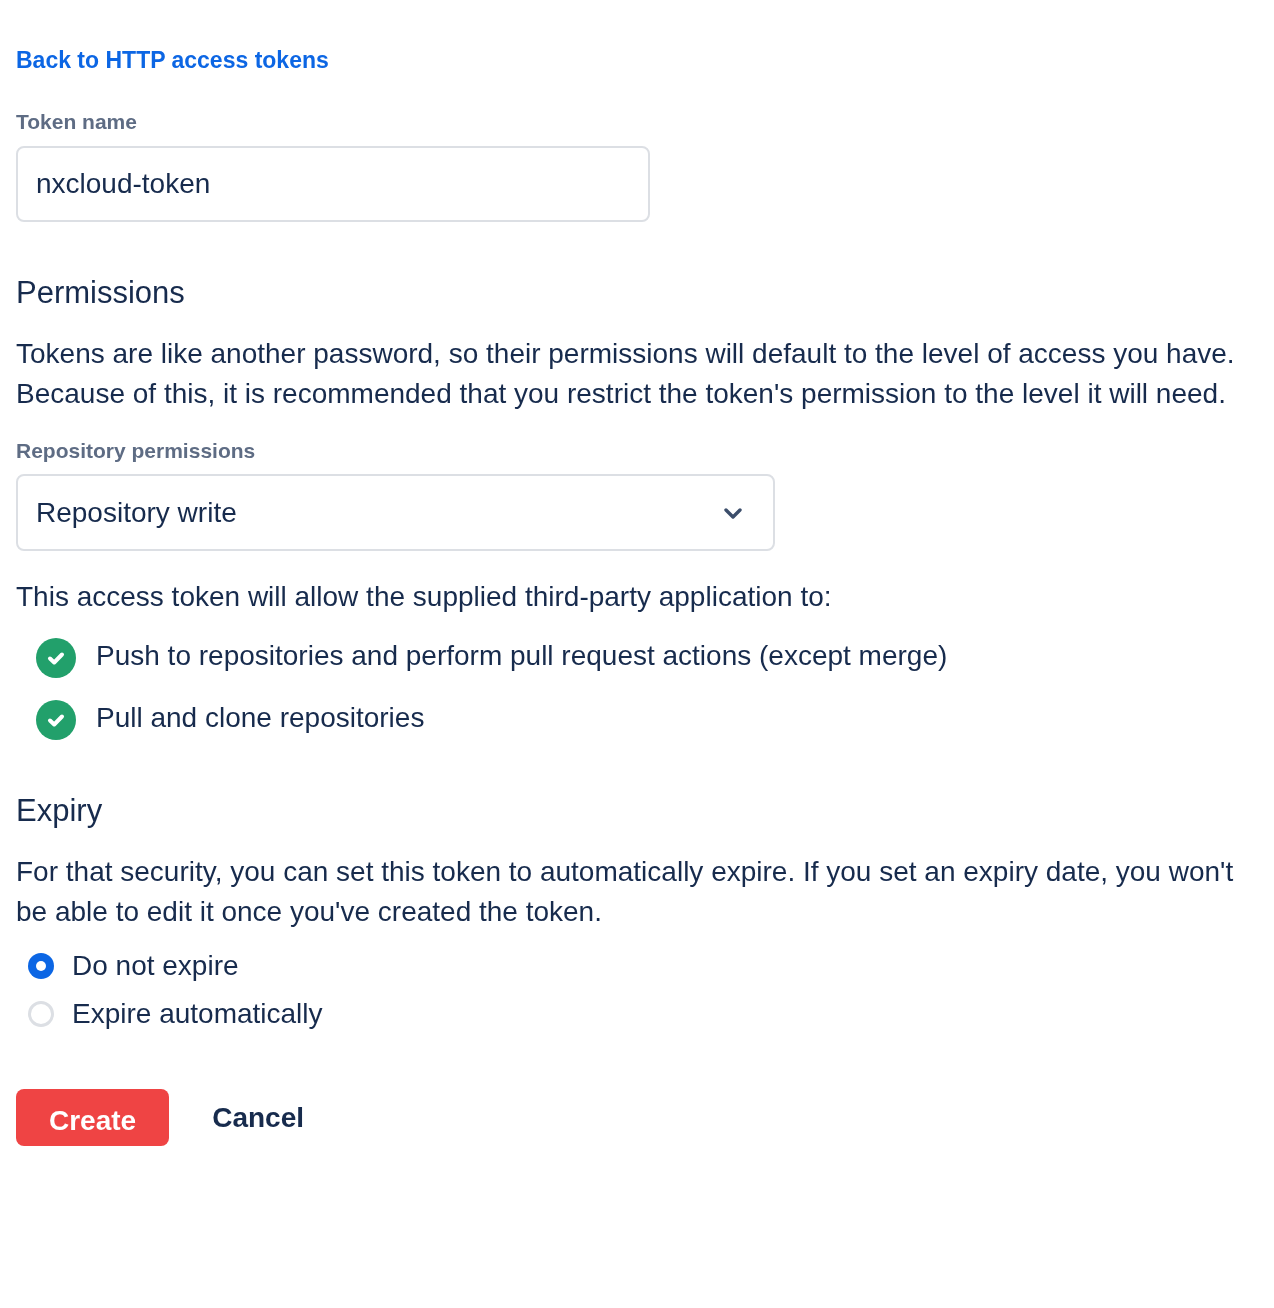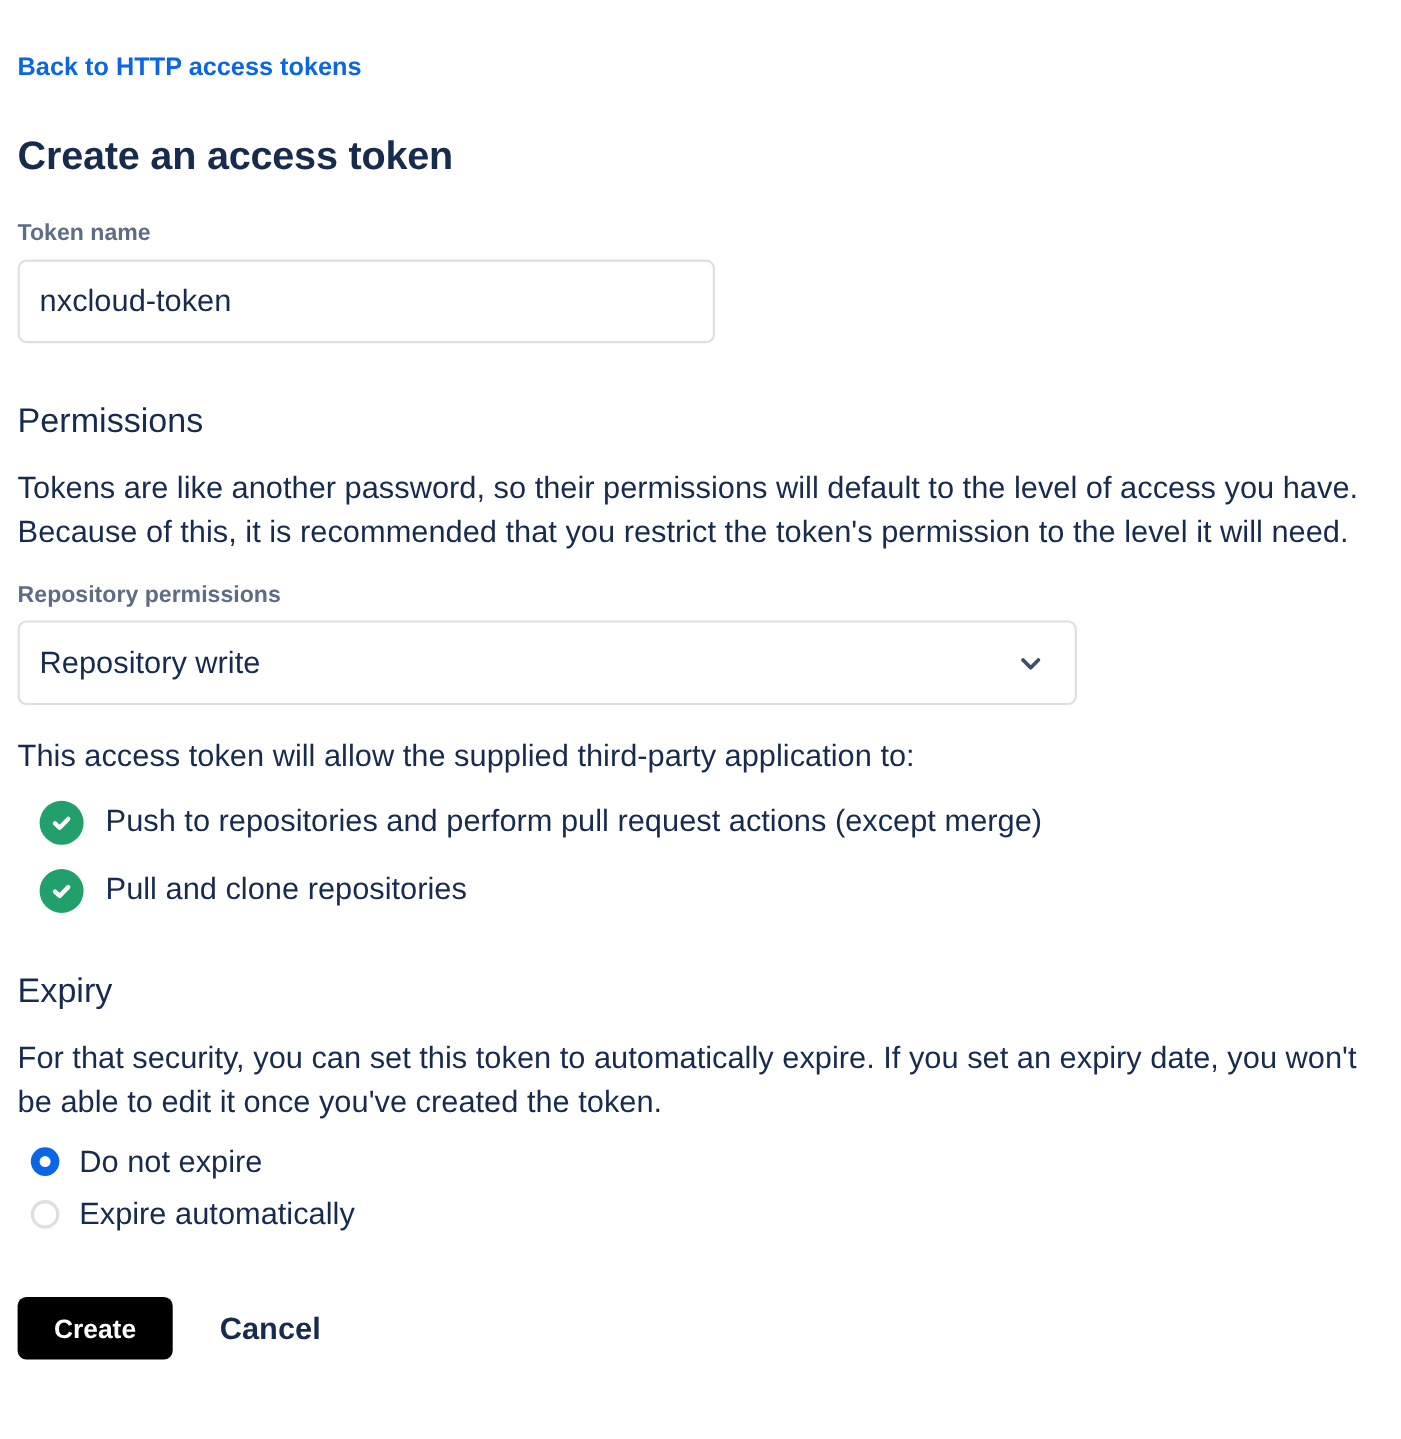--- a/index.html
+++ b/index.html
@@ -66,21 +66,21 @@
     font-size: 28px;
     line-height: 40px;
     font-weight: 400;
     color: #172B4D;
     max-width: 1238px;
   }
   .body-text.perm-desc { max-width: 1222px; }
   .field-label.repo-label { margin-top: 24px; }
   .select {
     margin-top: 10px;
-    width: 963px;
+    width: 759px;
     height: 77px;
     border: 2px solid #DCDFE4;
     border-radius: 8px;
     background: #FFFFFF;
     display: flex;
     align-items: center;
     justify-content: space-between;
     padding: 0 24px 0 18px;
     cursor: pointer;
   }
@@ -158,24 +158,24 @@
   .actions {
     margin-top: 55px;
     display: flex;
     align-items: center;
   }
   .btn-primary {
     height: 57px;
     padding: 16px 33px;
     border: none;
     border-radius: 8px;
-    background: #000000;
+    background: #ef4444;
     color: #FFFFFF;
     font-family: "Liberation Sans", "DejaVu Sans", sans-serif;
-    font-size: 24px;
+    font-size: 28px;
     font-weight: 600;
     cursor: pointer;
   }
   .btn-subtle {
     margin-left: 43px;
     height: 57px;
     padding: 0;
     border: none;
     background: transparent;
     color: #172B4D;
@@ -185,21 +185,20 @@
     cursor: pointer;
   }
 </style>
 </head>
 <body>
 
 <div class="page">
 
   <a class="back-link" href="#">Back to HTTP access tokens</a>
 
-  <h1 class="page-title">Create an access token</h1>
 
   <label class="field-label">Token name</label>
 
   <input class="text-input" type="text" value="nxcloud-token" style="">
 
   <h2 class="section-heading">Permissions</h2>
 
   <p class="body-text perm-desc">Tokens are like another password, so their permissions will default to the level of access you have. Because of this, it is recommended that you restrict the token's permission to the level it will need.</p>
 
   <label class="field-label repo-label">Repository permissions</label>

